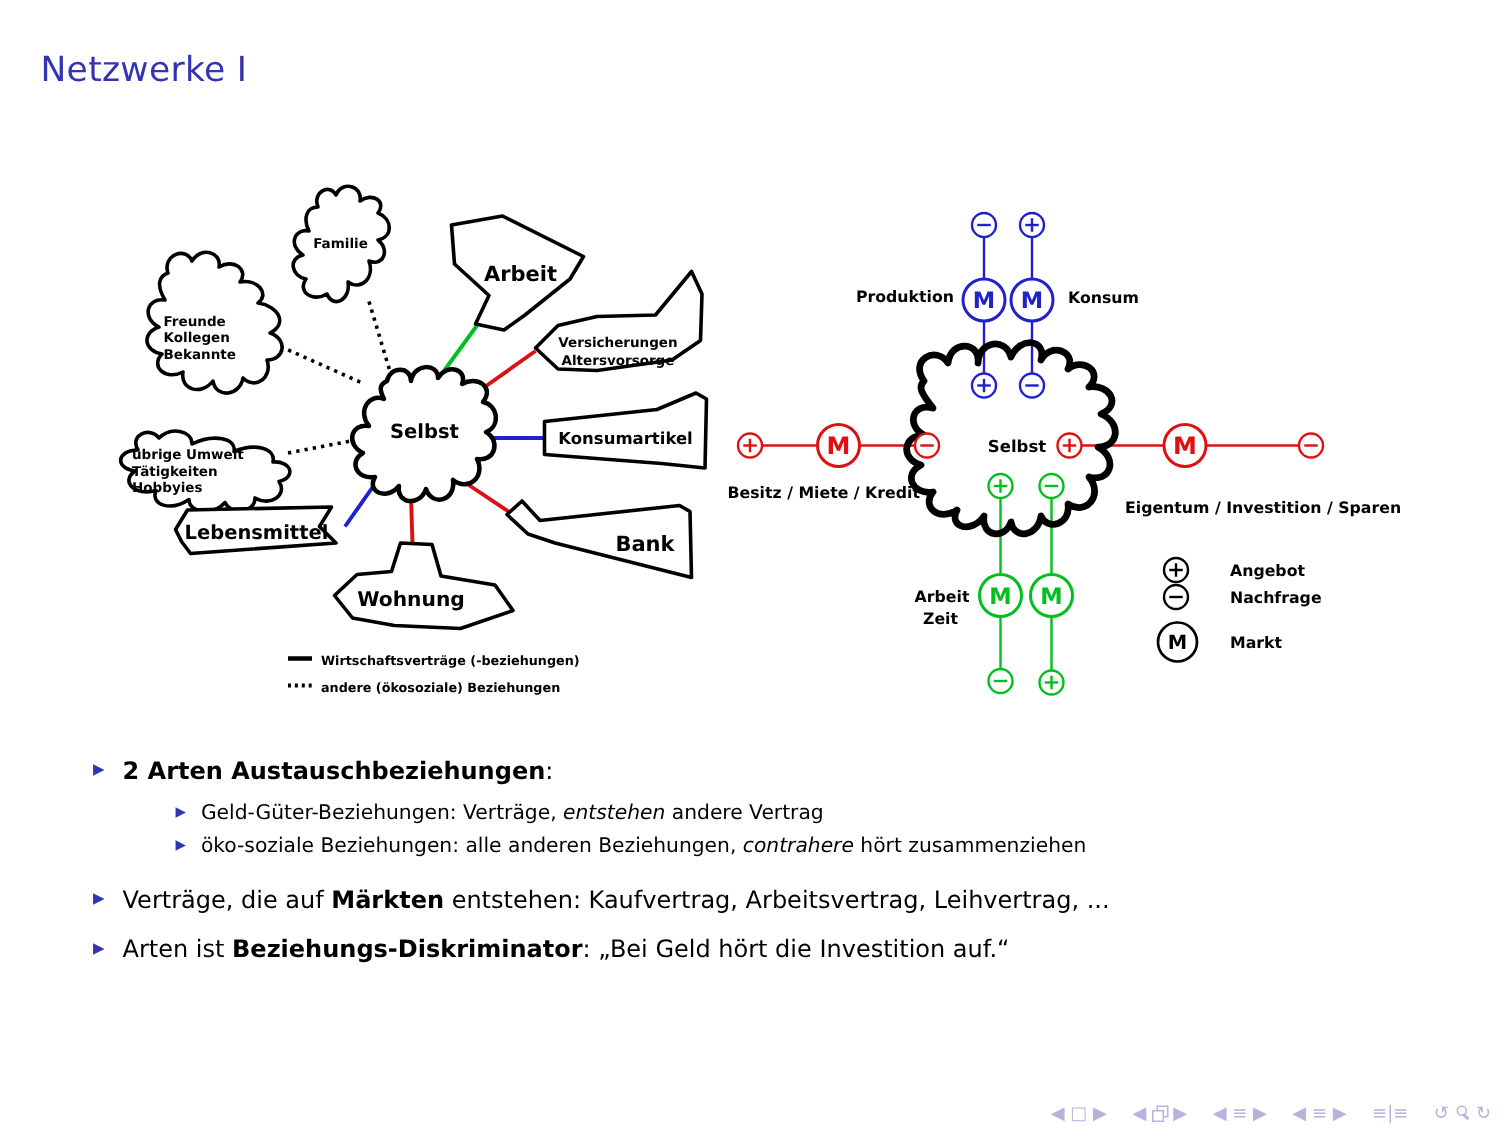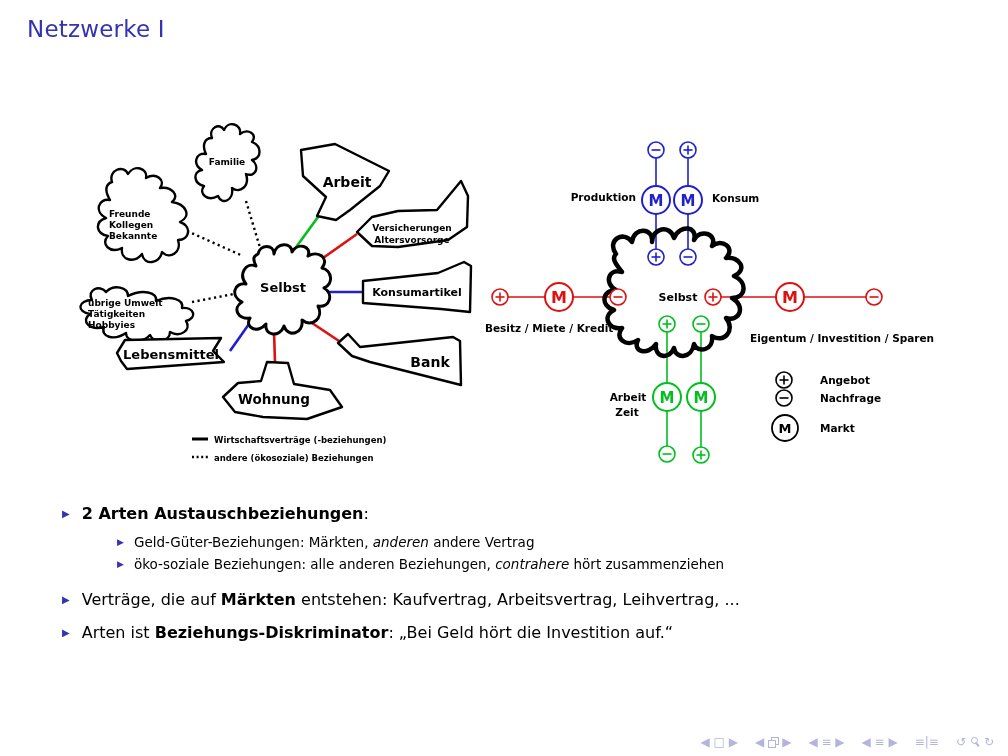--- a/index.html
+++ b/index.html
@@ -3,21 +3,21 @@
 <meta charset="utf-8">
 <style>
   html,body { margin:0; padding:0; background:#888; }
   .slide {
     position:relative; width:1008px; height:756px; margin:0 auto;
     background:#ffffff; overflow:hidden;
     font-family:"DejaVu Sans","Liberation Sans",sans-serif;
     color:#000;
   }
   .title {
-    position:absolute; left:27px; top:16px;
+    position:absolute; left:27px; top:34px;
     font-size:23px; color:#3433b2; letter-spacing:0.2px;
   }
   svg.diagram { position:absolute; left:0; top:0; }
   svg text { font-family:"DejaVu Sans","Liberation Sans",sans-serif; }
 
   .bullet-row { position:absolute; display:flex; align-items:flex-start; white-space:nowrap; }
   .lvl1 { left:62px;  font-size:16px; }
   .lvl2 { left:117px; font-size:13.5px; }
   .tri  { color:#3433b2; flex:0 0 auto; }
   .lvl1 .tri { font-size:10px; margin:4px 12px 0 0; }
@@ -235,21 +235,21 @@
 
   <div>
 
     <div class="bullet-row lvl1" style="top:504px">
       <span class="tri">▶</span>
       <span class="bt"><b>2 Arten Austauschbeziehungen</b><span>:</span></span>
     </div>
 
     <div class="bullet-row lvl2" style="top:534px">
       <span class="tri">▶</span>
-      <span class="bt"><span>Geld-Güter-Beziehungen: Märkten, </span><i>anderen</i><span> andere Vertrag</span></span>
+      <span class="bt"><span>Geld-Güter-Beziehungen: Verträge, </span><i>entstehen</i><span> andere Vertrag</span></span>
     </div>
 
     <div class="bullet-row lvl2" style="top:556px">
       <span class="tri">▶</span>
       <span class="bt"><span>öko-soziale Beziehungen: alle anderen Beziehungen, </span><i>contrahere</i><span> hört zusammenziehen</span></span>
     </div>
 
     <div class="bullet-row lvl1" style="top:590px">
       <span class="tri">▶</span>
       <span class="bt"><span>Verträge, die auf </span><b>Märkten</b><span> entstehen: Kaufvertrag, Arbeitsvertrag, Leihvertrag, ...</span></span>

